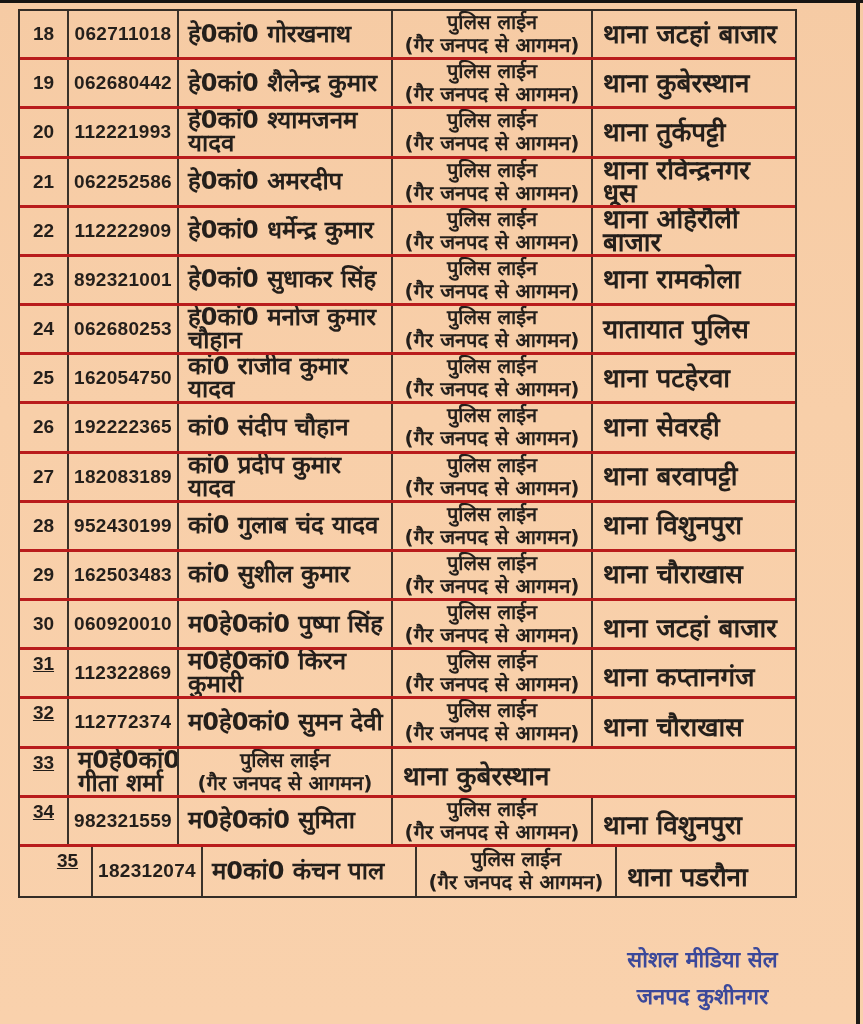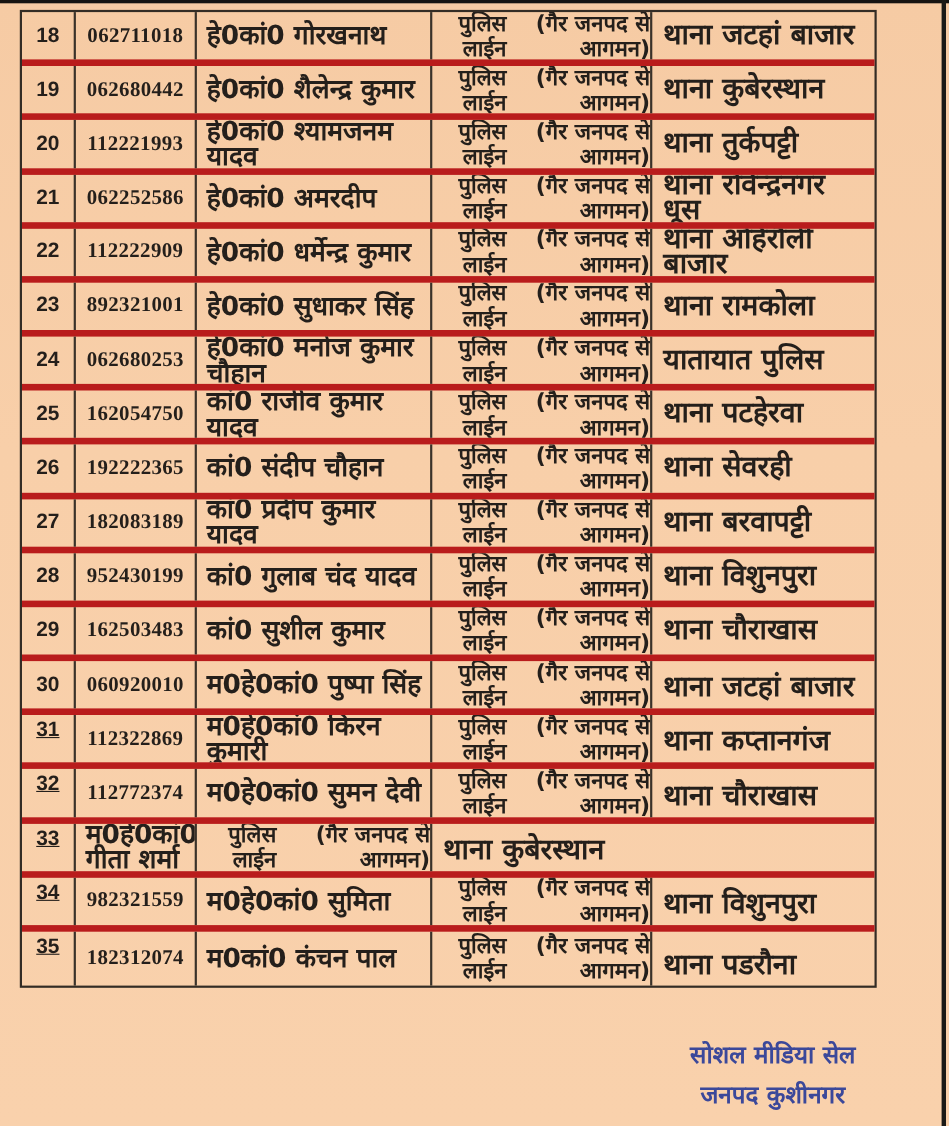--- a/index.html
+++ b/index.html
@@ -39,56 +39,56 @@
     height: 889px;
     display: grid;
     grid-template-rows: repeat(18, 1fr);
     border: 2px solid #332c25;
     box-sizing: border-box;
     background: transparent;
   }
   .row {
     display: grid;
     grid-template-columns: 49px 110px 214px 200px 1fr;
-    border-bottom: 6px solid #b91c1c;
+    border-bottom: 3px solid #b91c1c;
     box-sizing: border-box;
     min-height: 0;
   }
-  .row:last-child { border-bottom: none; }
+  .row:last-child { border-bottom: none; margin-left: 24px; }
   .cell {
     border-right: 2px solid #3a322a;
     box-sizing: border-box;
     display: flex;
     align-items: center;
     color: #241f1b;
     font-weight: 700;
     overflow: hidden;
     min-width: 0;
   }
   .cell:last-child { border-right: none; }
   .cell-serial {
     justify-content: center;
     font-size: 19px;
     font-family: "Liberation Sans", sans-serif;
   }
   .cell-id {
     justify-content: center;
     font-size: 19px;
     letter-spacing: 0.3px;
-    font-family: Liberation Serif, serif;
+    font-family: Liberation Sans, sans-serif;
     text-align: right;
   }
   .cell-name {
     justify-content: flex-start;
     padding: 0 6px 0 9px;
     font-size: 24px;
     line-height: 23px;
   }
   .cell-posting {
-    flex-direction: row;
+    flex-direction: column;
     justify-content: center;
     text-align: right;
     font-size: 20px;
     line-height: 23px;
   }
   .cell-station {
     justify-content: flex-start;
     padding: 0 4px 0 10px;
     font-size: 26px;
     line-height: 23px;

